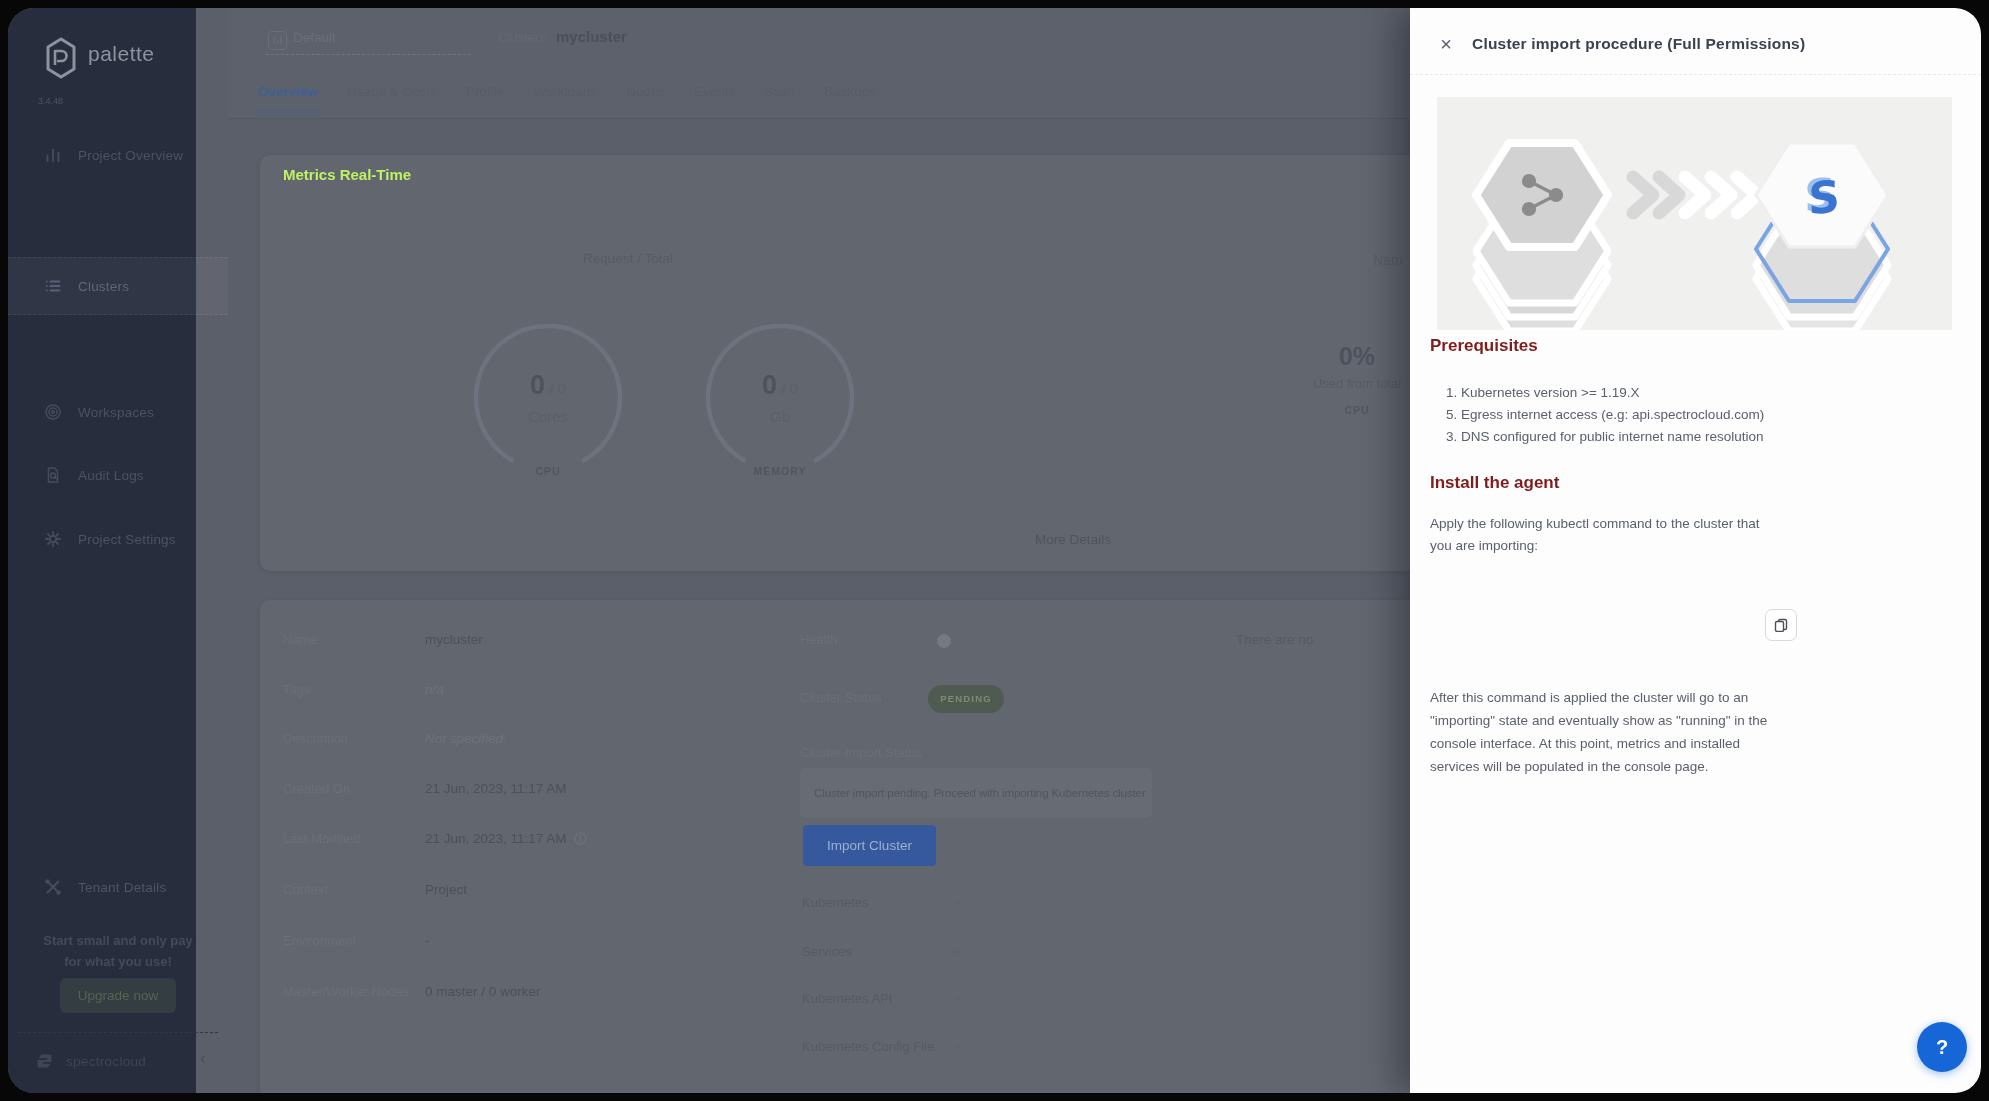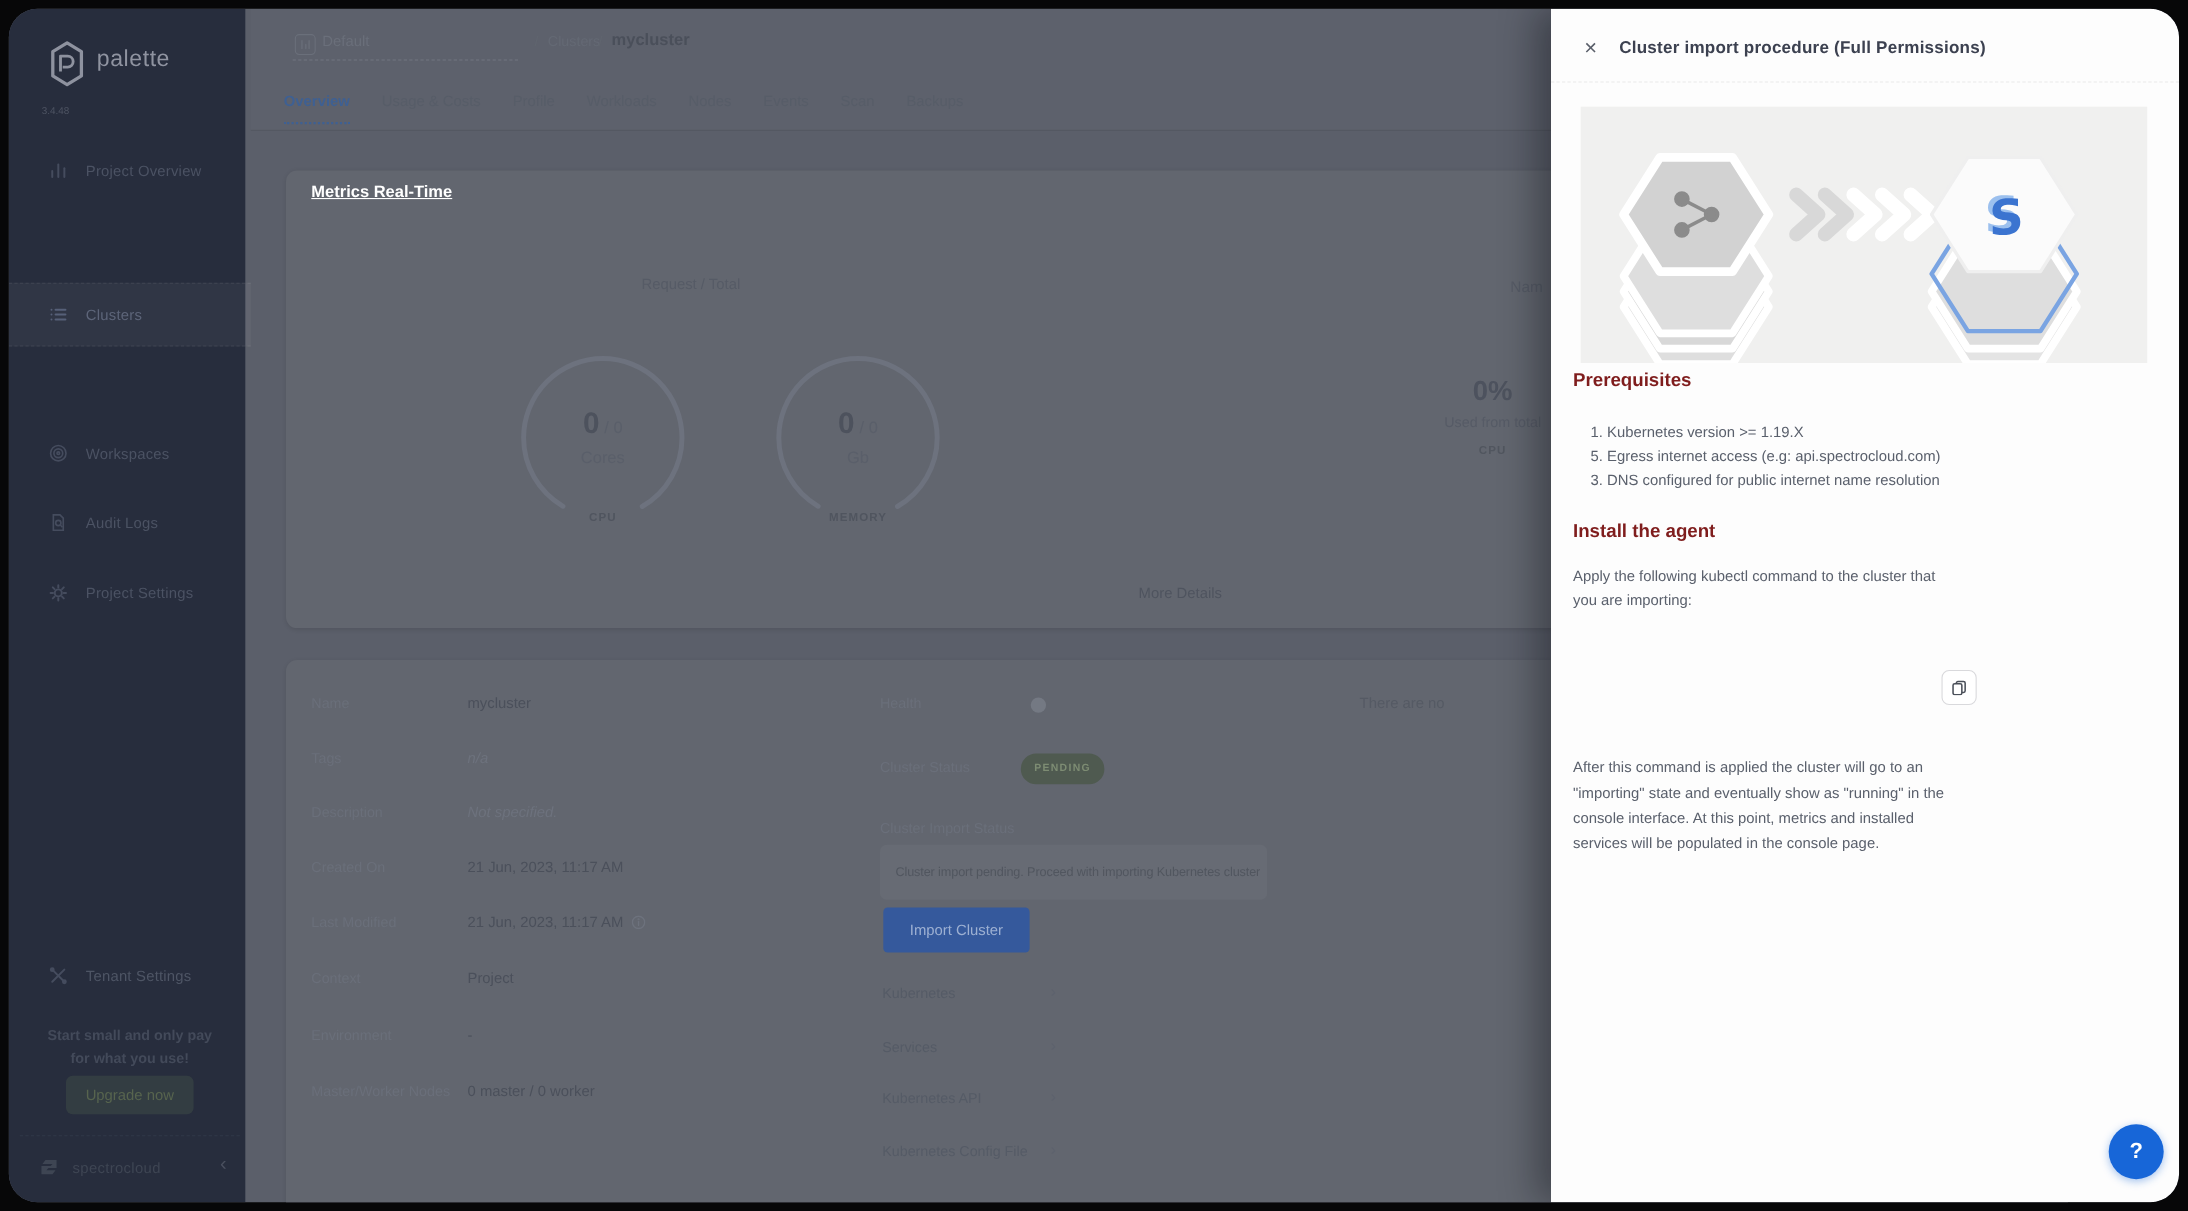--- a/index.html
+++ b/index.html
@@ -1,21 +1,21 @@
 <!DOCTYPE html>
 <html><head>
 <meta charset="utf-8">
 <style>
   html,body{margin:0;padding:0;background:#070708;width:1989px;height:1101px;
     font-family:"Liberation Sans","DejaVu Sans",sans-serif;overflow:hidden;}
   .abs{position:absolute;}
   #window{position:absolute;left:8px;top:8px;width:1973px;height:1085px;background:#5b5f6a;
     border-radius:26px;overflow:hidden;}
   
-  #sidebar{position:absolute;left:0;top:0;width:215px;height:100%;background:#272d3d;}
+  #sidebar{position:absolute;left:0;top:0;width:188px;height:100%;background:#272d3d;}
   .side-label{font-size:13.5px;color:#4b5263;letter-spacing:.2px;}
   .nav-item{position:absolute;left:0;width:220px;height:56px;display:flex;align-items:center;cursor:pointer;}
   .nav-item .nicon{width:18px;height:18px;margin-left:36px;color:#454c5e;flex:0 0 auto;}
   .nav-item .ntext{margin-left:16px;}
   .nav-item.active{background:rgba(255,255,255,.045);border-top:1px dashed rgba(255,255,255,.08);
     border-bottom:1px dashed rgba(255,255,255,.08);}
   .nav-item.active .ntext{color:#5d6579;font-weight:500;}
   .nav-item.active .nicon{color:#566078;}
   
   .card{position:absolute;background:#62666f;border-radius:10px;box-shadow:0 1px 4px rgba(0,0,0,.10);}
@@ -108,21 +108,21 @@
 
     <div class="nav-item" style="top:851px;">
       <span class="nicon">
         <svg width="18" height="18" viewBox="0 0 18 18" fill="none" stroke="currentColor" stroke-width="1.8" stroke-linecap="round">
           <path d="M3.5 3.5l11 11"></path>
             <path d="M14.5 3.5l-11 11"></path>
             <circle cx="3.5" cy="3.5" r="1.3"></circle>
             <circle cx="14.5" cy="14.5" r="1.3"></circle>
         </svg>
         </span>
-      <span class="ntext side-label" style="color:#4e5565;">Tenant Settings</span>
+      <span class="ntext side-label" style="color:#4e5565;">Tenant Details</span>
     </div>
 
     <div class="abs center" style="left:0;top:922px;width:220px;font-size:13px;line-height:21px;color:#434a5a;font-weight:600;">
       <div>Start small and only pay</div>
       <div>for what you use!</div>
     </div>
 
     <div class="abs" style="left:52px;top:970px;width:116px;height:35px;border-radius:6px;background:rgba(110,140,88,.18);
          color:#57644e;font-size:13.5px;display:flex;align-items:center;justify-content:center;cursor:pointer;">Upgrade now</div>
 
@@ -157,21 +157,21 @@
     <div class="tab">Usage &amp; Costs</div>
     <div class="tab">Profile</div>
     <div class="tab">Workloads</div>
     <div class="tab">Nodes</div>
     <div class="tab">Events</div>
     <div class="tab">Scan</div>
     <div class="tab">Backups</div>
   </div>
 
   <div class="card" style="left:252px;top:147px;width:1620px;height:416px;"></div>
-  <div class="abs" style="left:275px;top:158px;font-size:15px;font-weight:600;color:#ffffff;text-decoration:underline;">Metrics Real-Time</div>
+  <div class="abs" style="left:275px;top:158px;font-size:15px;font-weight:600;color:#bef264;">Metrics Real-Time</div>
   <div class="abs center" style="left:540px;top:243px;width:160px;font-size:13.5px;color:#565b66;">Request / Total</div>
 
   <div class="abs" style="left:462px;top:312px;width:156px;height:156px;">
     <svg width="156" height="156" viewBox="0 0 156 156">
       <circle cx="78" cy="78" r="72" fill="none" stroke="#6d727e" stroke-width="4.5" stroke-dasharray="75.4 75.4 301.6 0" stroke-linecap="round"></circle>
     </svg>
   </div>
   <div class="abs center" style="left:462px;top:362px;width:156px;">
     <span style="font-size:27px;font-weight:600;color:#4d525d;">0</span>
     <span style="font-size:15px;color:#5a5f6a;"> <span>/</span> <span>0</span></span>

